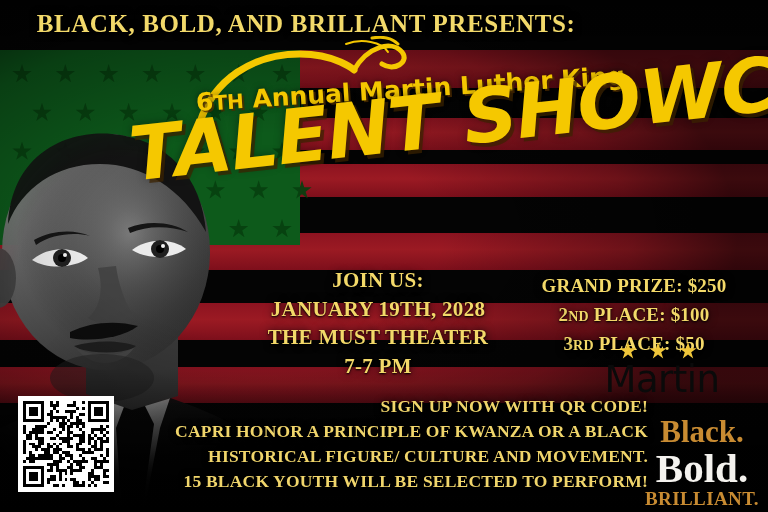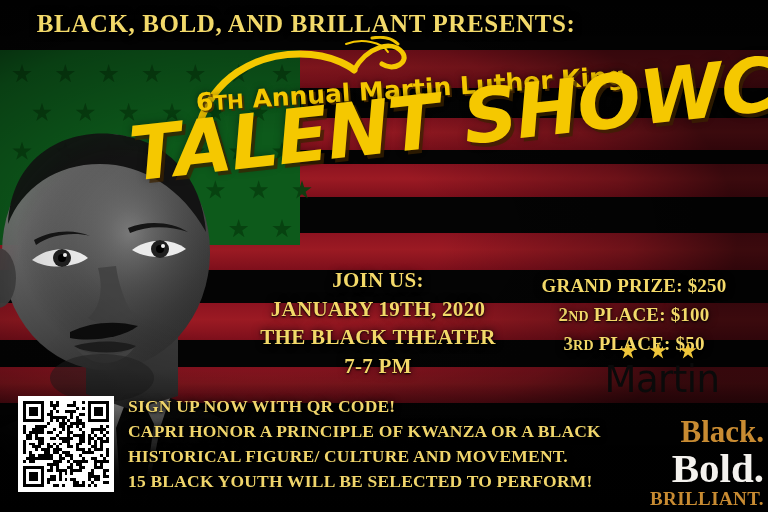--- a/index.html
+++ b/index.html
@@ -103,30 +103,30 @@
   }
 
   .capri {
     position:absolute; left:592px; top:358px; width:140px; text-align:center;
     font-family:"DejaVu Sans", sans-serif;
     font-size:37px; font-weight:400; color:#0a0a0a; letter-spacing:-0.5px;
   }
 
   
   .brand {
-    position:absolute; left:640px; top:416px; width:124px; text-align:right;
+    position:absolute; left:640px; top:416px; width:124px; text-align:center;
     line-height:1.02;
   }
   .brand .b1 { font-size:31px; font-weight:700; color:#c88b32; }
   .brand .b2 { font-size:41px; font-weight:700; color:#f4f2ee; }
   .brand .b3 { font-size:19px; font-weight:700; color:#c88b32; letter-spacing:.4px; }
 
   
   .bottom {
-    position:absolute; left:128px; top:394px; width:520px; text-align:left;
+    position:absolute; left:128px; top:394px; width:520px; text-align:right;
     color:#f0d56b; font-size:17.5px; line-height:1.42; font-weight:700;
     letter-spacing:.2px;
     text-shadow:0 1px 2px #000, 0 0 7px rgba(0,0,0,.95);
   }
 
   
   .qr {
     position:absolute; left:18px; top:396px; width:96px; height:96px;
     background:#fff; padding:5px;
   }
@@ -264,22 +264,22 @@
   </svg>
 
   <div class="presents">BLACK, BOLD, AND BRILLANT PRESENTS:</div>
 
   <div class="annual"><span>6</span><span class="ord">TH</span><span> Annual  Martin Luther King</span></div>
 
   <div class="showcase">TALENT SHOWCASE</div>
 
   <div class="details">
     <div>JOIN US:</div>
-    <div>JANUARY 19TH, 2020</div>
-    <div>THE BLACK THEATER</div>
+    <div>JANUARY 19TH, 2028</div>
+    <div>THE MUST THEATER</div>
     <div>7-7 PM</div>
   </div>
 
   <div class="prizes">
     <div>GRAND PRIZE: $250</div>
     <div><span>2</span><span class="sup">ND</span><span> PLACE: $100</span></div>
     <div><span>3</span><span class="sup">RD</span><span> PLACE: $50</span></div>
   </div>
 
   <div class="starrow">

